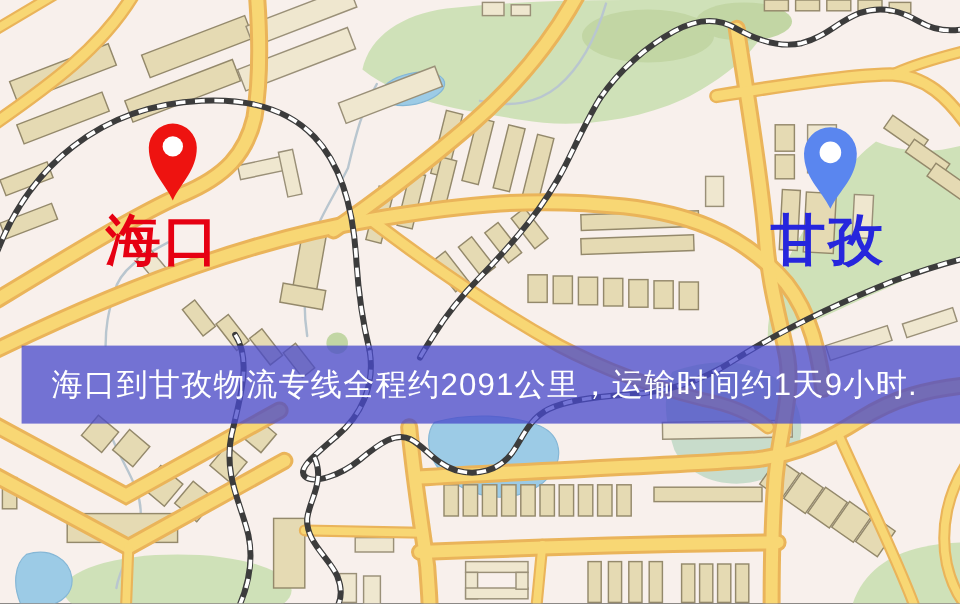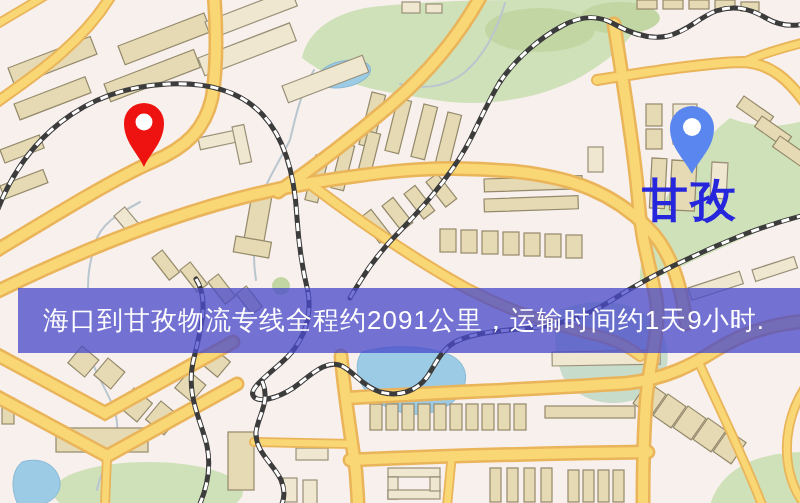--- a/index.html
+++ b/index.html
@@ -233,20 +233,21 @@
       <path class="rail-dash" d="M 500,82 C 516,58 540,38 562,26 C 584,14 600,16 614,24 C 632,34 650,40 668,36 C 688,31 698,18 716,11 C 736,4 752,10 766,18 C 778,25 790,27 804,24"></path>
       <path class="rail-base" d="M 500,82 C 490,98 481,118 471,138 C 454,172 428,202 401,230 C 386,245 372,262 361,280 C 356,288 352,294 350,298"></path>
       <path class="rail-dash" d="M 500,82 C 490,98 481,118 471,138 C 454,172 428,202 401,230 C 386,245 372,262 361,280 C 356,288 352,294 350,298"></path>
     </g>
   </svg>
 
   <div class="banner">
     <span class="banner-text">海口到甘孜物流专线全程约2091公里，运输时间约1天9小时.</span>
   </div>
 
+  <div id="label-origin" class="city-label">海口</div>
   <div id="label-destination" class="city-label">甘孜</div>
 
   <svg id="pin-origin" class="pin" width="48" height="68" viewBox="0 0 48 68">
     <path d="M 24,66 C 17,51 4,41 4,22 A 20,20 0 1 1 44,22 C 44,41 31,51 24,66 Z" fill="#ee1310"></path>
     <circle cx="24" cy="21" r="8.5" fill="#ffffff"></circle>
   </svg>
 
   <svg id="pin-destination" class="pin" width="52" height="72" viewBox="0 0 52 72">
     <path d="M 26,70 C 18,54 4,44 4,24 A 22,22 0 1 1 48,24 C 48,44 34,54 26,70 Z" fill="#5a86ef"></path>
     <circle cx="26" cy="23" r="9" fill="#ffffff"></circle>

